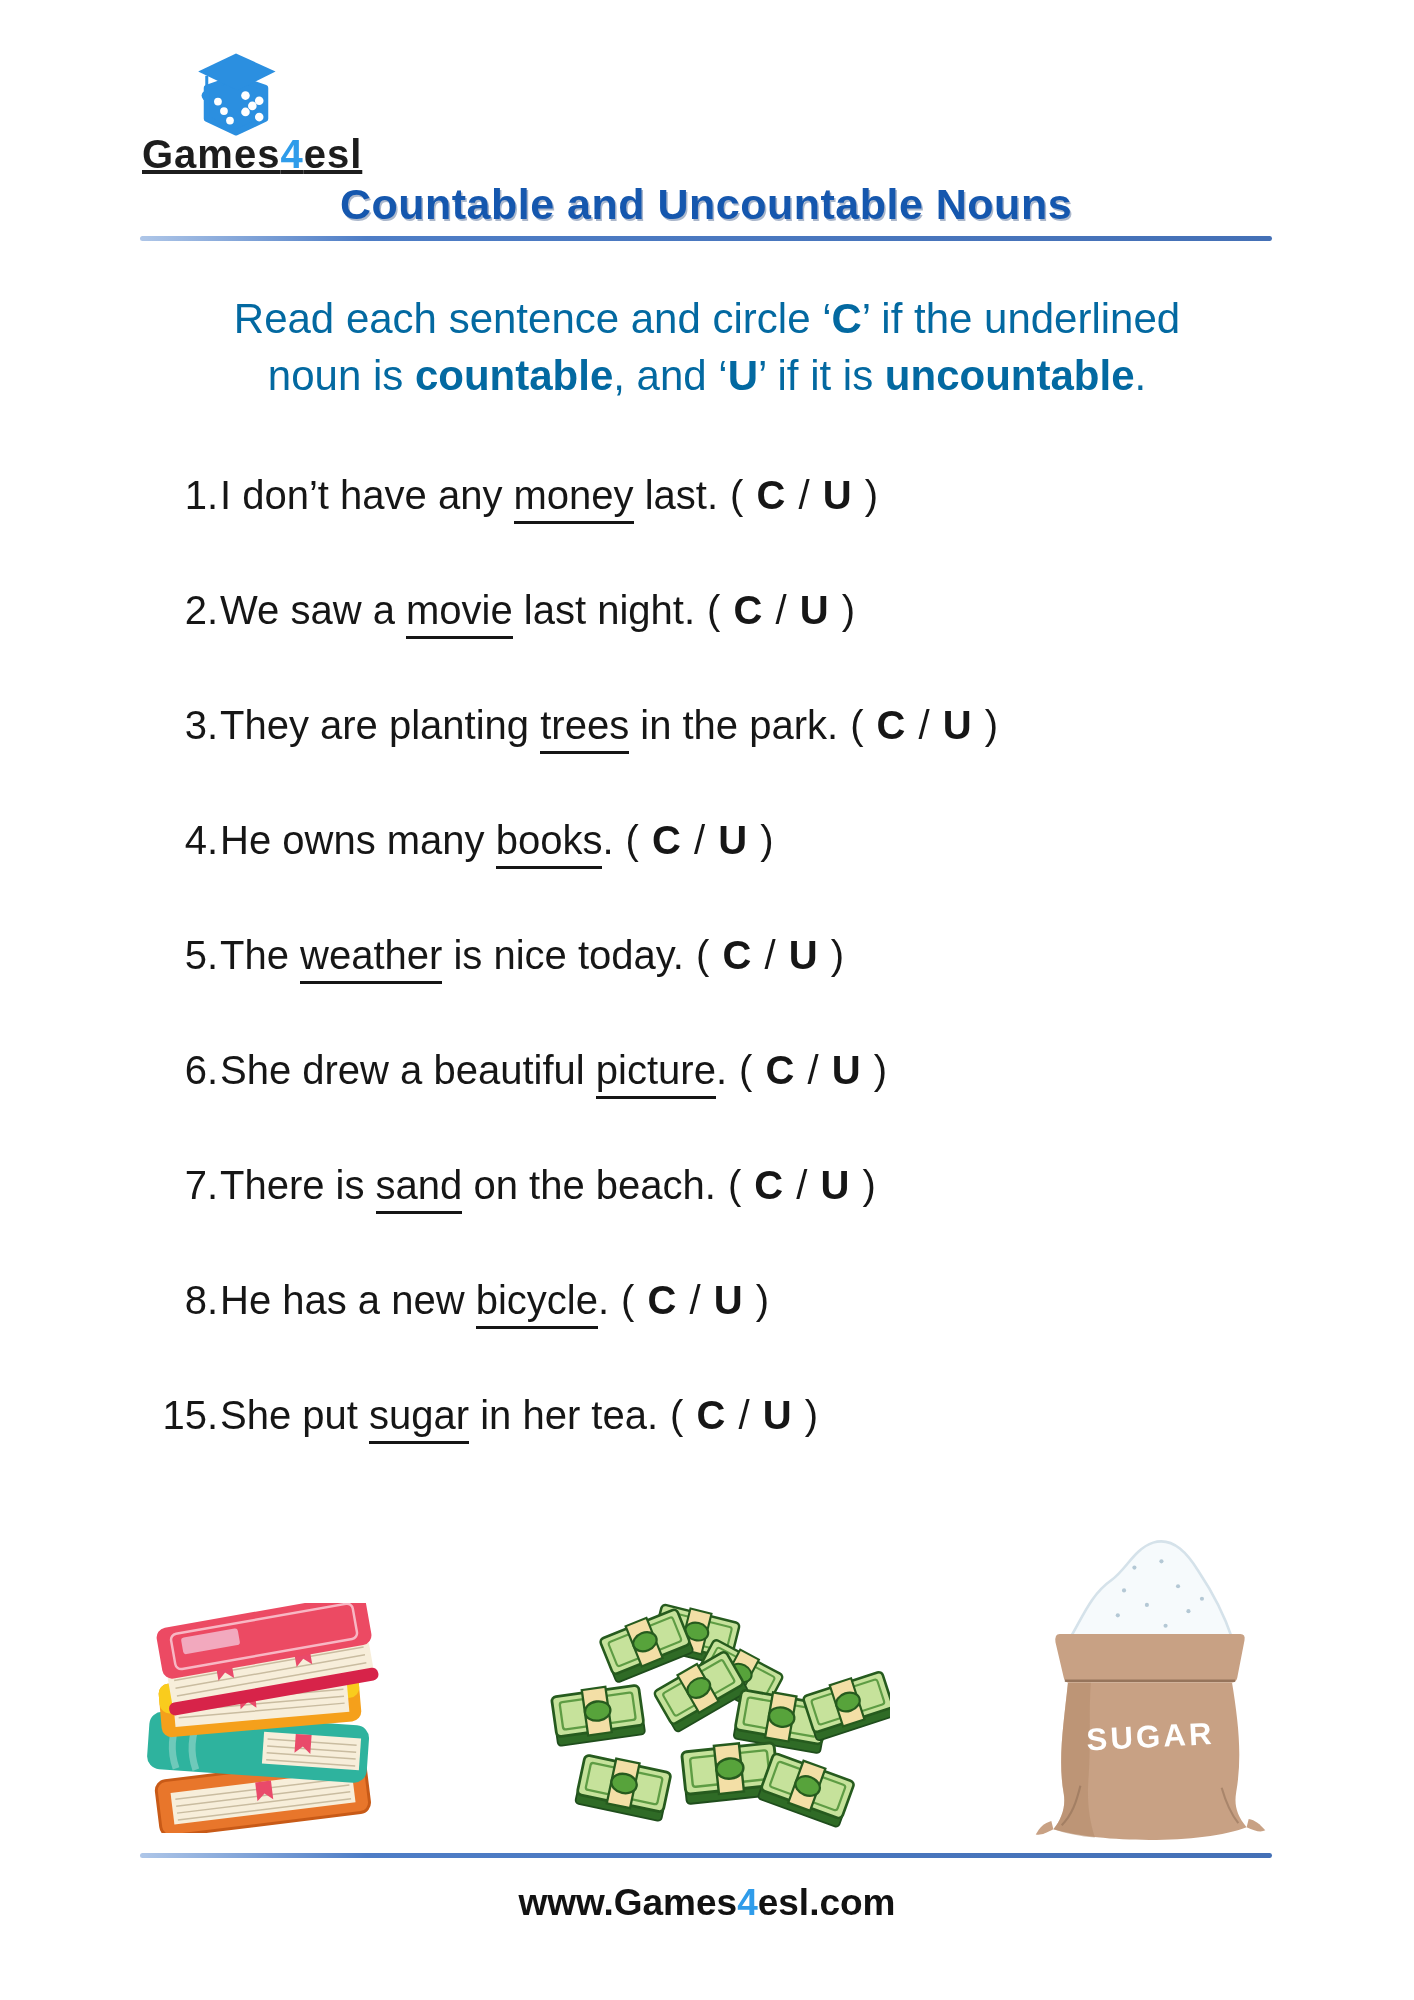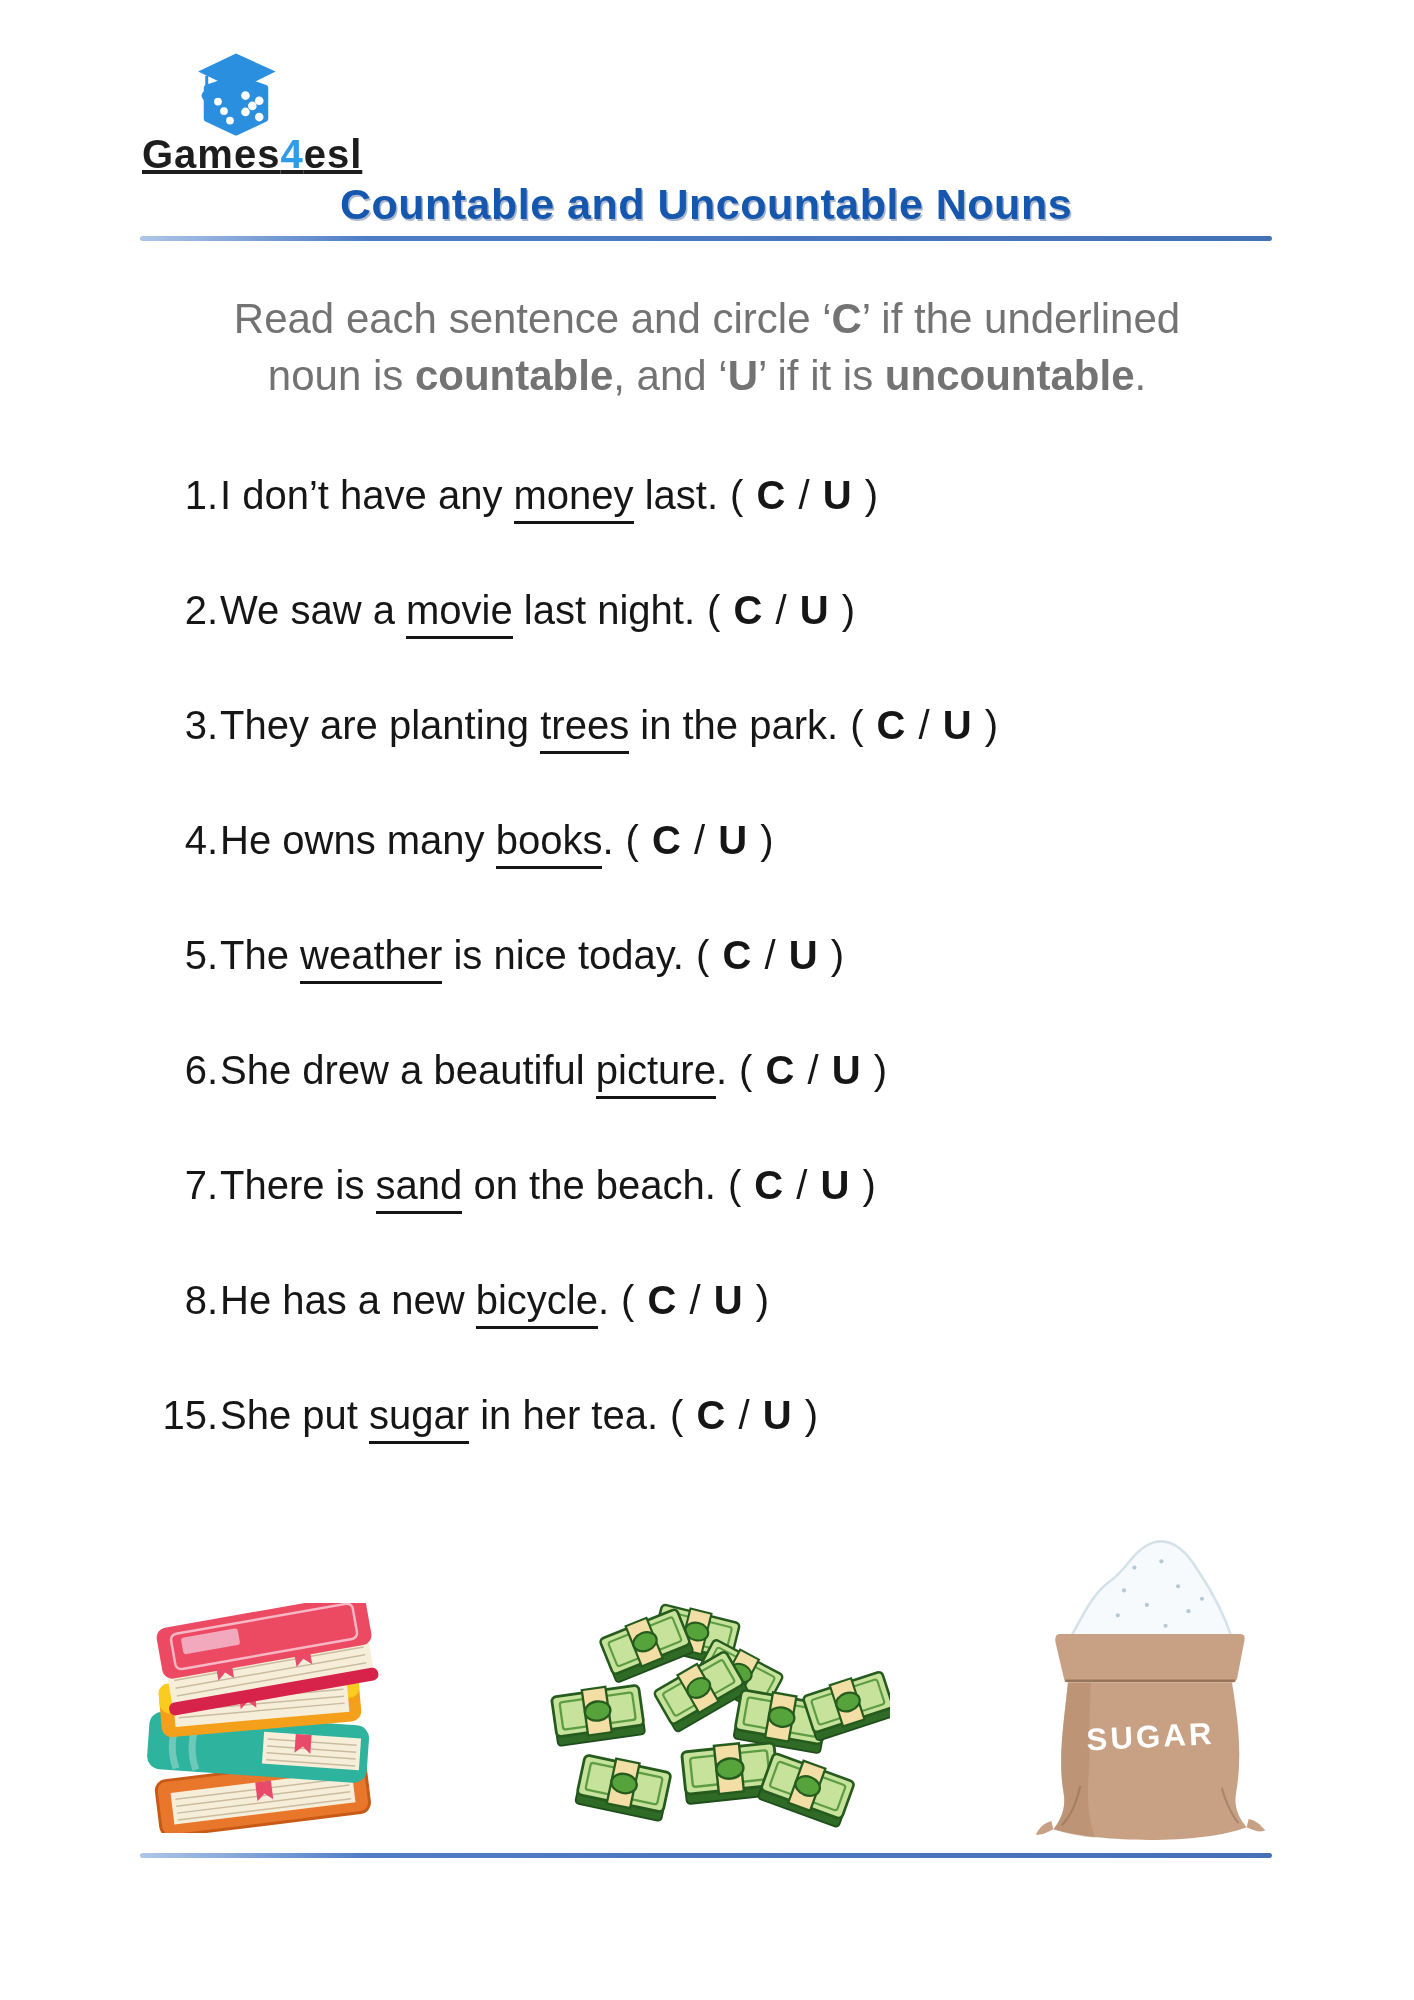--- a/index.html
+++ b/index.html
@@ -28,21 +28,21 @@
   }
   .rule{
     position:absolute;left:140px;width:1132px;height:5px;border-radius:3px;
     background:linear-gradient(90deg,#aec6e8 0%,#4e7dc6 20%,#4470b6 100%);
   }
   .rule-top{top:236px;}
   .rule-bottom{top:1853px;}
   
   .instructions{
     position:absolute;left:80px;top:290px;width:1254px;
-    text-align:center;font-size:42px;line-height:57px;color:#737373;
+    text-align:center;font-size:42px;line-height:57px;color:#0369a1;
   }
   .instructions .b{font-weight:bold;}
   
   .questions{position:absolute;left:0;top:472px;width:1414px;}
   .q-row{font-size:40px;line-height:46px;margin-bottom:69px;white-space:nowrap;}
   .q-num{display:inline-block;width:218px;text-align:right;padding-right:2px;}
   .q-word{border-bottom:3.5px solid #151515;padding-bottom:4px;}
   .opts{margin-left:12px;letter-spacing:1px;}
   .opt-choice{font-weight:bold;}
   
@@ -202,14 +202,15 @@
     <path d="M36,151 C32,190 26,225 32,258 C34,270 30,282 22,292 C70,306 168,306 208,290 C198,278 196,268 198,256 C204,222 200,188 194,151 Z" fill="#c8a184"></path>
     <path d="M36,151 C32,190 26,225 32,258 C34,270 30,282 22,292 C34,296 48,299 62,300 C56,282 54,262 56,240 C58,210 56,180 58,151 Z" fill="#b58c6c" opacity="0.55"></path>
     <path d="M48,250 C44,266 40,278 30,288 M184,252 C188,266 192,276 200,286" stroke="#8a6a52" stroke-width="2" opacity="0.5" fill="none"></path>
     <path d="M22,292 C14,296 10,298 5,297 C9,290 13,286 20,284 Z" fill="#c8a184"></path>
     <path d="M208,290 C216,294 222,295 226,293 C221,287 216,283 210,282 Z" fill="#c8a184"></path>
     <text x="116" y="213" text-anchor="middle" font-family="Liberation Sans, sans-serif" font-size="30" font-weight="bold" fill="#ffffff" letter-spacing="3" transform="rotate(-3 116 213)">SUGAR</text>
   </svg>
 
   <div class="rule rule-bottom"></div>
 
+  <div class="footer-url"><span>www.Games</span><span class="accent">4</span><span>esl.com</span></div>
 
 </div>
 
 </body></html>

